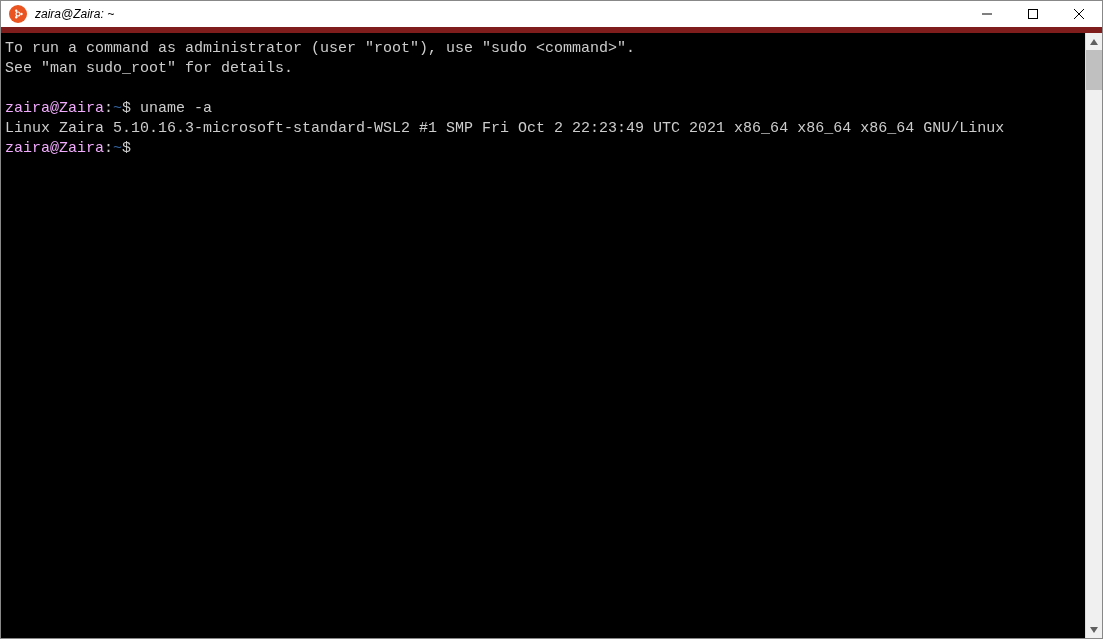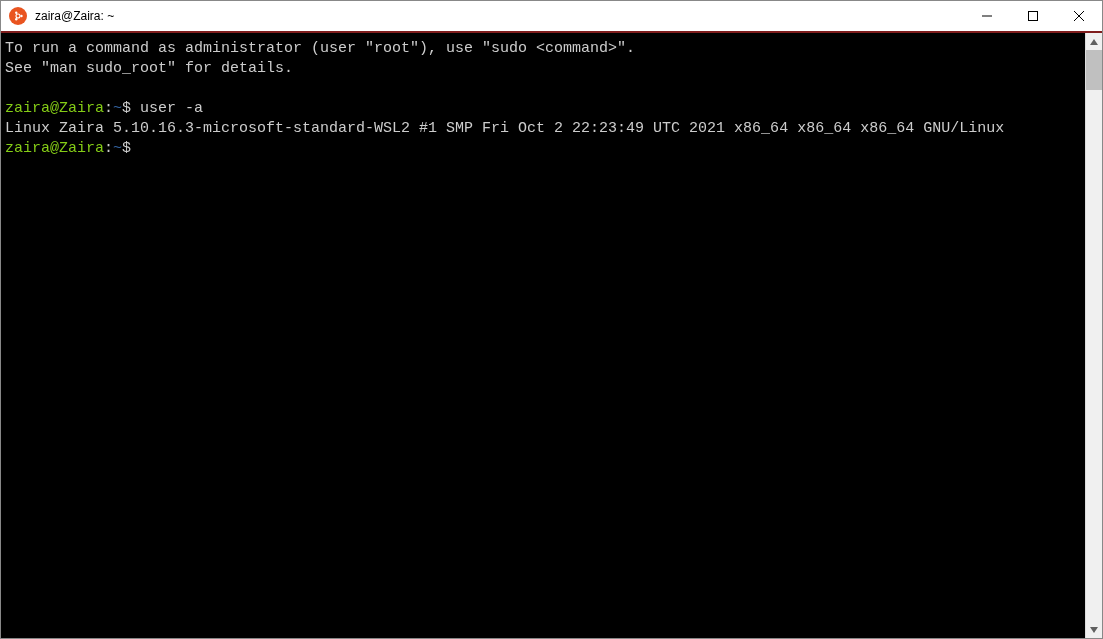--- a/index.html
+++ b/index.html
@@ -14,21 +14,22 @@
       height: 639px;
       overflow: hidden;
       border: 1px solid #888;
     }
     .titlebar {
       height: 32px;
       background: #ffffff;
       display: flex;
       align-items: center;
       padding-left: 8px;
-      border-bottom: 2px solid #7f1d1d;
+      border-bottom: 6px solid #7f1d1d;
+      font-style: italic;
     }
     .titlebar-icon {
       width: 18px;
       height: 18px;
       border-radius: 50%;
       background: #E95420;
       display: flex;
       align-items: center;
       justify-content: center;
       margin-right: 8px;
@@ -69,21 +70,21 @@
       color: #cccccc;
       font-family: Consolas, "Courier New", monospace;
       font-size: 15px;
       line-height: 20px;
       padding: 6px 4px;
       white-space: pre-wrap;
       word-break: break-all;
       overflow: hidden;
     }
     .terminal .green {
-      color: #84cc16;
+      color: #f0abfc;
     }
     .terminal .blue {
       color: #3465a4;
     }
     .scrollbar {
       width: 17px;
       background: #f0f0f0;
       position: relative;
       border-left: 1px solid #ddd;
     }
@@ -153,21 +154,21 @@
           <line x1="10" y1="0" x2="0" y2="10" stroke="#000" stroke-width="1"></line>
         </svg>
     </button>
   </div>
 </div>
 
 <div class="terminal-wrap">
   <div class="terminal"><span>To run a command as administrator (user "root"), use "sudo &lt;command&gt;".</span>
 <span>See "man sudo_root" for details.</span>
 
-<span class="green">zaira@Zaira</span><span>:</span><span class="blue">~</span><span>$</span> <span>user -a</span>
+<span class="green">zaira@Zaira</span><span>:</span><span class="blue">~</span><span>$</span> <span>uname -a</span>
 <span>Linux Zaira 5.10.16.3-microsoft-standard-WSL2 #1 SMP Fri Oct 2 22:23:49 UTC 2021 x86_64 x86_64 x86_64 GNU/Linux</span>
 <span class="green">zaira@Zaira</span><span>:</span><span class="blue">~</span><span>$</span> <span class="cursor"></span></div>
 
   <div class="scrollbar">
     <div class="scroll-arrow">
       <svg width="8" height="6" viewBox="0 0 8 6">
           <polygon points="4,0 8,6 0,6" fill="#606060"></polygon>
         </svg>
     </div>
     <div class="scroll-track">

